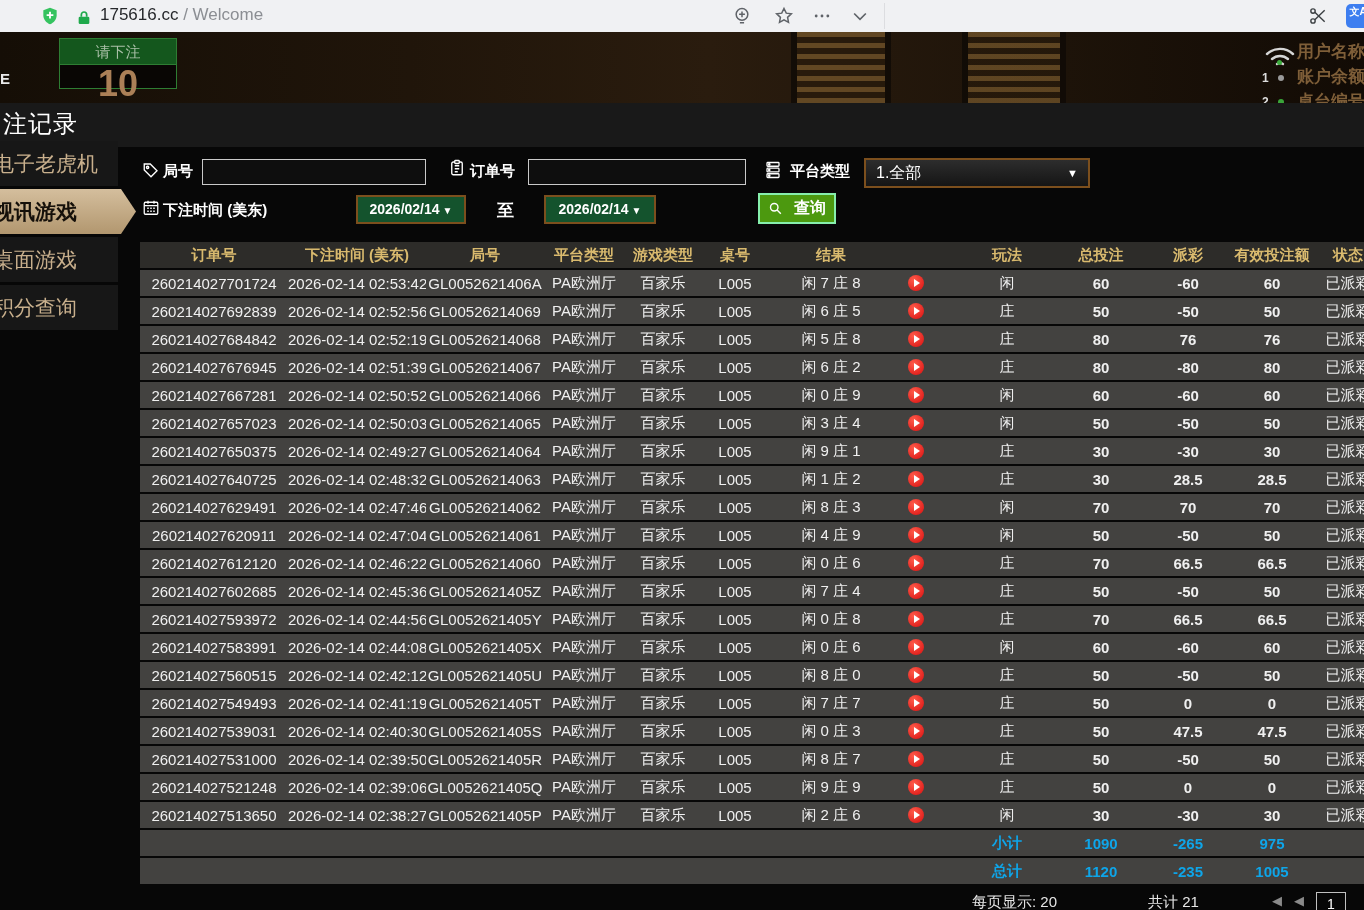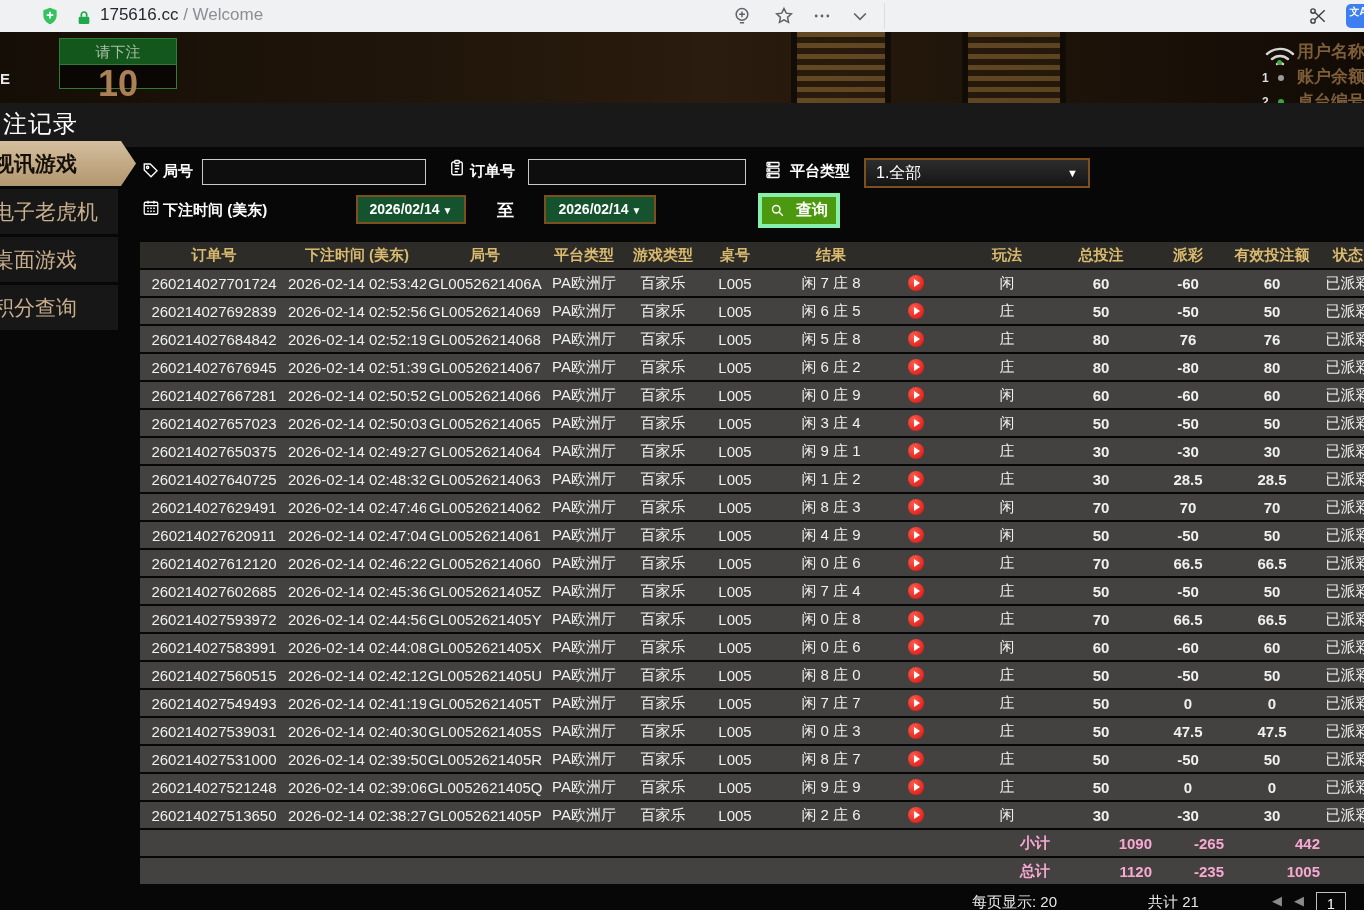--- a/index.html
+++ b/index.html
@@ -47,38 +47,38 @@
   .side-item.active .side-label{color:#15100a;font-weight:bold;}
   
   .f-label{position:absolute;color:#fff;font-size:15px;font-weight:bold;white-space:nowrap;}
   .ficon{position:absolute;width:18px;height:18px;}
   .f-input{position:absolute;height:24px;background:#0e0e0e;border:1px solid #c9c9c9;color:#eee;font-size:14px;padding:0 6px;box-sizing:content-box;outline:none;}
   .sel-box{position:absolute;left:864px;top:158px;width:212px;height:26px;border:2px solid #7c4f1d;background:linear-gradient(180deg,#2d2d2d,#151515);color:#fff;font-size:16px;line-height:26px;padding-left:10px;box-sizing:content-box;}
   .sel-box .arr{position:absolute;right:10px;top:0;font-size:11px;}
   .date-box{position:absolute;top:195px;height:25px;border:2px solid #7c4f1d;background:#14532d;color:#fff;font-size:14px;font-weight:bold;line-height:25px;text-align:center;}
   .date-box .arr{font-size:10px;margin-left:3px;}
   .to-label{position:absolute;left:497px;top:199px;color:#fff;font-size:17px;font-weight:bold;}
-  .query-btn{position:absolute;left:758px;top:193px;width:74px;height:27px;background:#4c990f;border:4px solid #86efac;display:flex;align-items:center;justify-content:center;gap:11px;color:#fff;font-size:16px;font-weight:bold;cursor:pointer;}
+  .query-btn{position:absolute;left:758px;top:193px;width:74px;height:27px;background:#4c990f;border:2px solid #86efac;display:flex;align-items:center;justify-content:center;gap:11px;color:#fff;font-size:16px;font-weight:bold;cursor:pointer;}
   
   .main-panel{position:absolute;left:140px;top:240px;width:1224px;overflow:hidden;}
   table.bets{border-collapse:separate;border-spacing:0 2px;table-layout:fixed;width:1236px;}
   table.bets th{background:#2d2c29;color:#d9ba6e;font-weight:bold;font-size:15px;height:26px;padding:0;text-align:center;white-space:nowrap;overflow:hidden;}
   table.bets td{background:#434240;color:#f0f0f0;font-size:15px;height:26px;padding:0;text-align:center;white-space:nowrap;overflow:hidden;}
   td.c0{text-align:left;padding-left:7px;}
   td.c1{text-align:left;padding-left:2px;}
   th.c6,td.c6{position:relative;}
   th.c6 .hsh,td.c6 .result-text{display:inline-block;margin-right:70px;}
   .play-btn{position:absolute;right:40px;top:5px;width:16px;height:16px;border-radius:50%;background:radial-gradient(circle at 35% 30%,#ff5a4a,#d80f0f);cursor:pointer;}
   .play-btn::after{content:"";position:absolute;left:6px;top:4px;border-left:6px solid #fff;border-top:4px solid transparent;border-bottom:4px solid transparent;}
   td.num{font-weight:bold;}
   td.pay-neg{color:#55d517;font-weight:bold;}
   td.pay-pos{color:#b3173c;font-weight:bold;}
   td.pay-zero{color:#f0f0f0;font-weight:bold;}
   td.status{color:#2fd32f;}
-  tr.summary td{color:#f9a8d4;font-weight:bold;text-align:right;}
+  tr.summary td{color:#0ea5e9;font-weight:bold;}
   
   .bottom-bar{position:absolute;left:140px;top:893px;width:1224px;height:24px;color:#e5e5e5;font-size:15px;}
   .bottom-bar .bspan{position:absolute;top:0;white-space:nowrap;}
   .pp{left:832px;} .tc{left:1008px;}
   .pg-arrow{color:#8a8a8a;font-size:13px;cursor:pointer;}
   .a1{left:1132px;} .a2{left:1154px;}
   .page-box{position:absolute;left:1176px;top:-1px;width:28px;height:22px;border:1px solid #c0c0c0;text-align:center;line-height:22px;color:#fff;font-size:14px;}
 </style>
 </head>
 <body>
@@ -139,25 +139,25 @@
   <span class="marker m1">1</span>
   <span class="marker m2">2</span>
   <div class="mdot md1"></div>
   <div class="mdot md2"></div>
 </div>
 
 <div class="title-band">
   <div class="page-title">注记录</div>
 </div>
 <div class="sidebar">
+    <div class="side-item">
+      <span class="side-label">电子老虎机</span>
+    </div>
     <div class="side-item active">
       <span class="side-label">视讯游戏</span>
-    </div>
-    <div class="side-item">
-      <span class="side-label">电子老虎机</span>
     </div>
     <div class="side-item">
       <span class="side-label">桌面游戏</span>
     </div>
     <div class="side-item">
       <span class="side-label">积分查询</span>
     </div>
   </div>
 
 <svg class="ficon" style="left:142px;top:161px" viewBox="0 0 24 24" fill="none" stroke="#fff" stroke-width="1.8">
@@ -516,21 +516,21 @@
           <td class="c8 num">30</td>
           <td class="c9 pay-neg">-30</td>
           <td class="c10 num">30</td>
           <td class="c11 status">已派彩</td>
         </tr>
         <tr class="summary">
           <td colspan="7"></td>
           <td>小计</td>
           <td>1090</td>
           <td>-265</td>
-          <td>442</td>
+          <td>975</td>
           <td></td>
         </tr>
         <tr class="summary">
           <td colspan="7"></td>
           <td>总计</td>
           <td>1120</td>
           <td>-235</td>
           <td>1005</td>
           <td></td>
         </tr>

